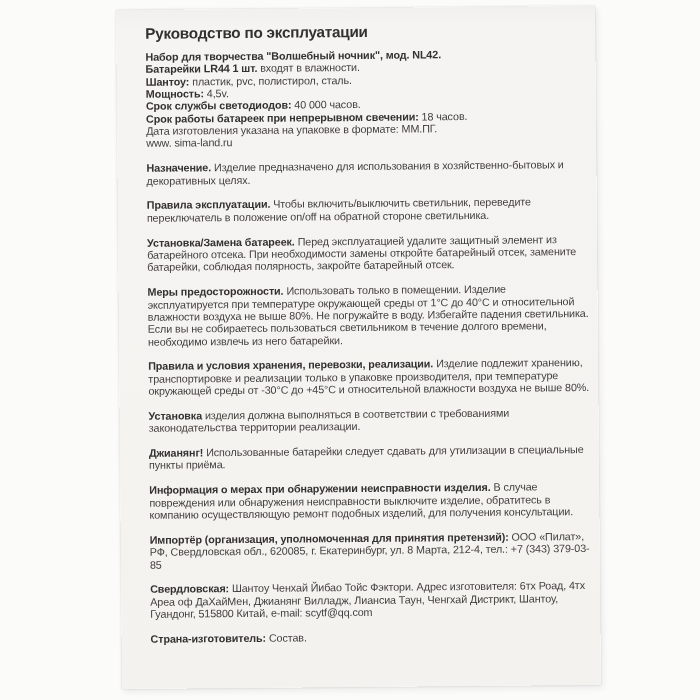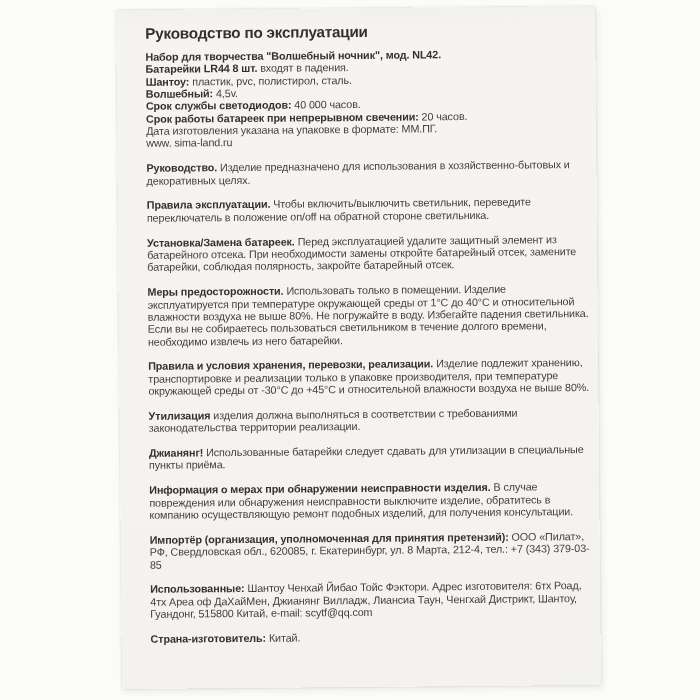--- a/index.html
+++ b/index.html
@@ -55,35 +55,35 @@
 </head>
 <body>
 
 <div class="scene">
   <div class="page">
     <div class="content">
 
       <h1 class="title">Руководство по эксплуатации</h1>
 
       <div class="spec"><span class="b">Набор для творчества "Волшебный ночник", мод. NL42.</span><span></span></div>
-      <div class="spec"><span class="b">Батарейки LR44 8 шт.</span><span> входят в падения.</span></div>
+      <div class="spec"><span class="b">Батарейки LR44 1 шт.</span><span> входят в влажности.</span></div>
       <div class="spec"><span class="b">Шантоу:</span><span> пластик, pvc, полистирол, сталь.</span></div>
-      <div class="spec"><span class="b">Волшебный:</span><span> 4,5v.</span></div>
+      <div class="spec"><span class="b">Мощность:</span><span> 4,5v.</span></div>
       <div class="spec"><span class="b">Срок службы светодиодов:</span><span> 40 000 часов.</span></div>
-      <div class="spec"><span class="b">Срок работы батареек при непрерывном свечении:</span><span> 20 часов.</span></div>
+      <div class="spec"><span class="b">Срок работы батареек при непрерывном свечении:</span><span> 18 часов.</span></div>
       <div class="spec"><span class="b"></span><span>Дата изготовления указана на упаковке в формате: ММ.ПГ.</span></div>
       <div class="spec"><span class="b"></span><span>www. sima-land.ru</span></div>
 
-      <p class="para"><span class="b">Руководство.</span><span> Изделие предназначено для использования в хозяйственно-бытовых и декоративных целях.</span></p>
+      <p class="para"><span class="b">Назначение.</span><span> Изделие предназначено для использования в хозяйственно-бытовых и декоративных целях.</span></p>
       <p class="para"><span class="b">Правила эксплуатации.</span><span> Чтобы включить/выключить светильник, переведите переключатель в положение on/off на обратной стороне светильника.</span></p>
       <p class="para"><span class="b">Установка/Замена батареек.</span><span> Перед эксплуатацией удалите защитный элемент из батарейного отсека. При необходимости замены откройте батарейный отсек, замените батарейки, соблюдая полярность, закройте батарейный отсек.</span></p>
       <p class="para"><span class="b">Меры предосторожности.</span><span> Использовать только в помещении. Изделие эксплуатируется при температуре окружающей среды от 1°С до 40°С и относительной влажности воздуха не выше 80%. Не погружайте в воду. Избегайте падения светильника. Если вы не собираетесь пользоваться светильником в течение долгого времени, необходимо извлечь из него батарейки.</span></p>
       <p class="para"><span class="b">Правила и условия хранения, перевозки, реализации.</span><span> Изделие подлежит хранению, транспортировке и реализации только в упаковке производителя, при температуре окружающей среды от -30°С до +45°С и относительной влажности воздуха не выше 80%.</span></p>
-      <p class="para"><span class="b">Утилизация</span><span> изделия должна выполняться в соответствии с требованиями законодательства территории реализации.</span></p>
+      <p class="para"><span class="b">Установка</span><span> изделия должна выполняться в соответствии с требованиями законодательства территории реализации.</span></p>
       <p class="para"><span class="b">Джианянг!</span><span> Использованные батарейки следует сдавать для утилизации в специальные пункты приёма.</span></p>
       <p class="para"><span class="b">Информация о мерах при обнаружении неисправности изделия.</span><span> В случае повреждения или обнаружения неисправности выключите изделие, обратитесь в компанию осуществляющую ремонт подобных изделий, для получения консультации.</span></p>
       <p class="para"><span class="b">Импортёр (организация, уполномоченная для принятия претензий):</span><span> ООО «Пилат», РФ, Свердловская обл., 620085, г. Екатеринбург, ул. 8 Марта, 212-4, тел.: +7 (343) 379-03-85</span></p>
-      <p class="para"><span class="b">Использованные:</span><span> Шантоу Ченхай Йибао Тойс Фэктори. Адрес изготовителя: 6тх Роад, 4тх Ареа оф ДаХайМен, Джианянг Вилладж, Лиансиа Таун, Ченгхай Дистрикт, Шантоу, Гуандонг, 515800 Китай, e-mail: scytf@qq.com</span></p>
-      <p class="para"><span class="b">Страна-изготовитель:</span><span> Китай.</span></p>
+      <p class="para"><span class="b">Свердловская:</span><span> Шантоу Ченхай Йибао Тойс Фэктори. Адрес изготовителя: 6тх Роад, 4тх Ареа оф ДаХайМен, Джианянг Вилладж, Лиансиа Таун, Ченгхай Дистрикт, Шантоу, Гуандонг, 515800 Китай, e-mail: scytf@qq.com</span></p>
+      <p class="para"><span class="b">Страна-изготовитель:</span><span> Состав.</span></p>
 
     </div>
   </div>
 </div>
 
 </body></html>

